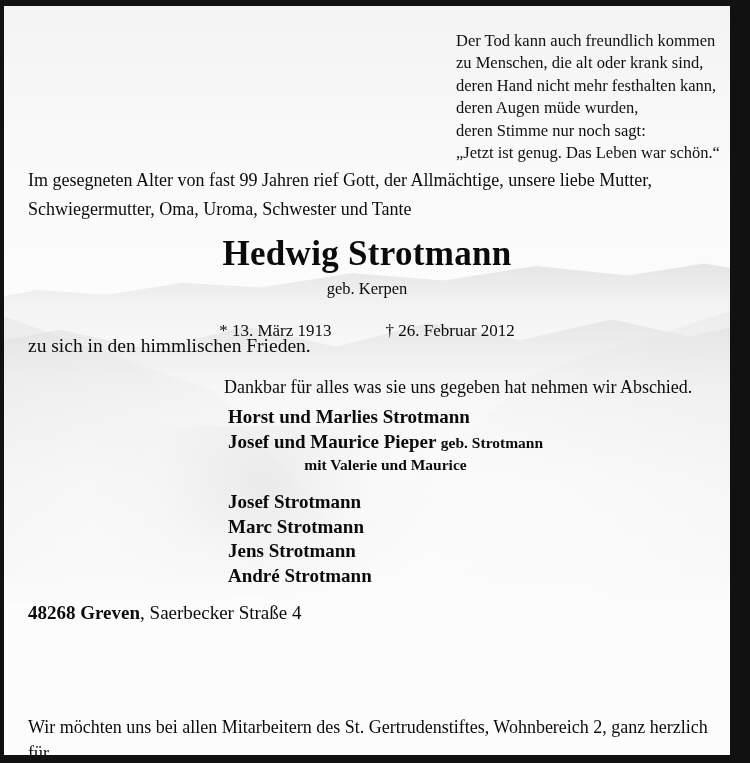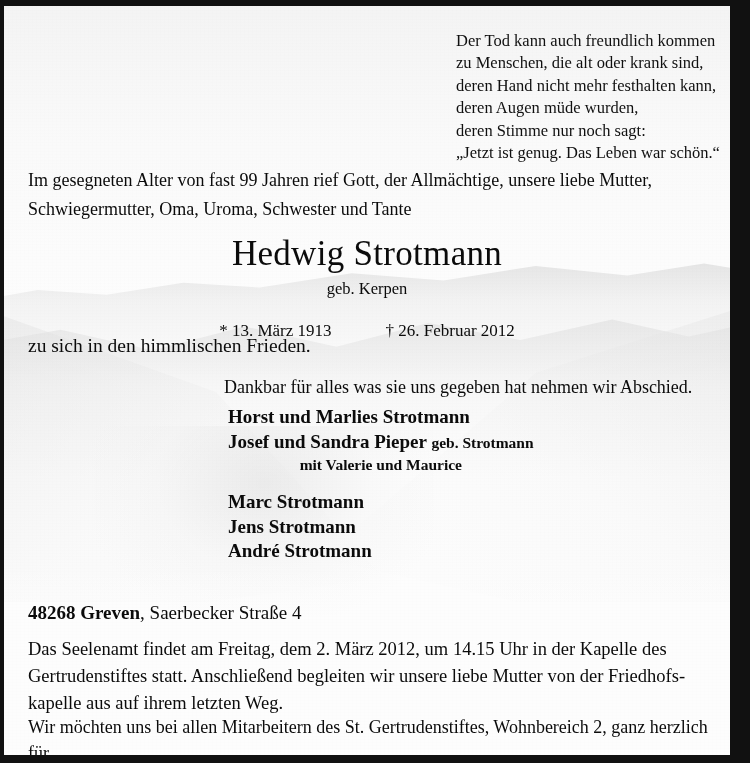--- a/index.html
+++ b/index.html
@@ -167,21 +167,21 @@
 
   
   .name-block {
     left: 0;
     right: 0;
     top: 228px;
     text-align: center;
   }
   .deceased-name {
     font-size: 35px;
-    font-weight: normal;
+    font-weight: bold;
     letter-spacing: 0.3px;
     line-height: 40px;
   }
   .maiden-name {
     font-size: 16.5px;
     font-weight: normal;
     line-height: 21px;
     margin-top: 4px;
   }
   .dates {
@@ -307,41 +307,37 @@
 
     <div class="abs frieden">zu sich in den himmlischen Frieden.</div>
 
     <div class="abs thanks-line">Dankbar für alles was sie uns gegeben hat nehmen wir Abschied.</div>
 
     <div class="abs survivors">
       <div class="surv-major">
         <span>Horst und Marlies Strotmann</span>
       </div>
       <div class="surv-major">
-        <span>Josef und Sandra Pieper</span>
+        <span>Josef und Maurice Pieper</span>
         <span class="suffix">geb. Strotmann</span>
       </div>
       <div class="surv-minor">mit Valerie und Maurice</div>
       <div class="surv-gap"></div>
       <div class="grandkids">
+        <div>Josef Strotmann</div>
         <div>Marc Strotmann</div>
         <div>Jens Strotmann</div>
         <div>André Strotmann</div>
       </div>
     </div>
 
     <div class="abs address">
       <span class="zip-city">48268 Greven</span><span class="street">, Saerbecker Straße 4</span>
     </div>
 
-    <div class="abs service">
-      <div>Das Seelenamt findet am Freitag, dem 2. März 2012, um 14.15 Uhr in der Kapelle des</div>
-      <div>Gertrudenstiftes statt. Anschließend begleiten wir unsere liebe Mutter von der Friedhofs-</div>
-      <div>kapelle aus auf ihrem letzten Weg.</div>
-    </div>
 
     <div class="abs gratitude">
       <div>Wir möchten uns bei allen Mitarbeitern des St. Gertrudenstiftes, Wohnbereich 2, ganz herzlich für</div>
 
     </div>
 
   </div>
 </div>
 
 </body></html>

